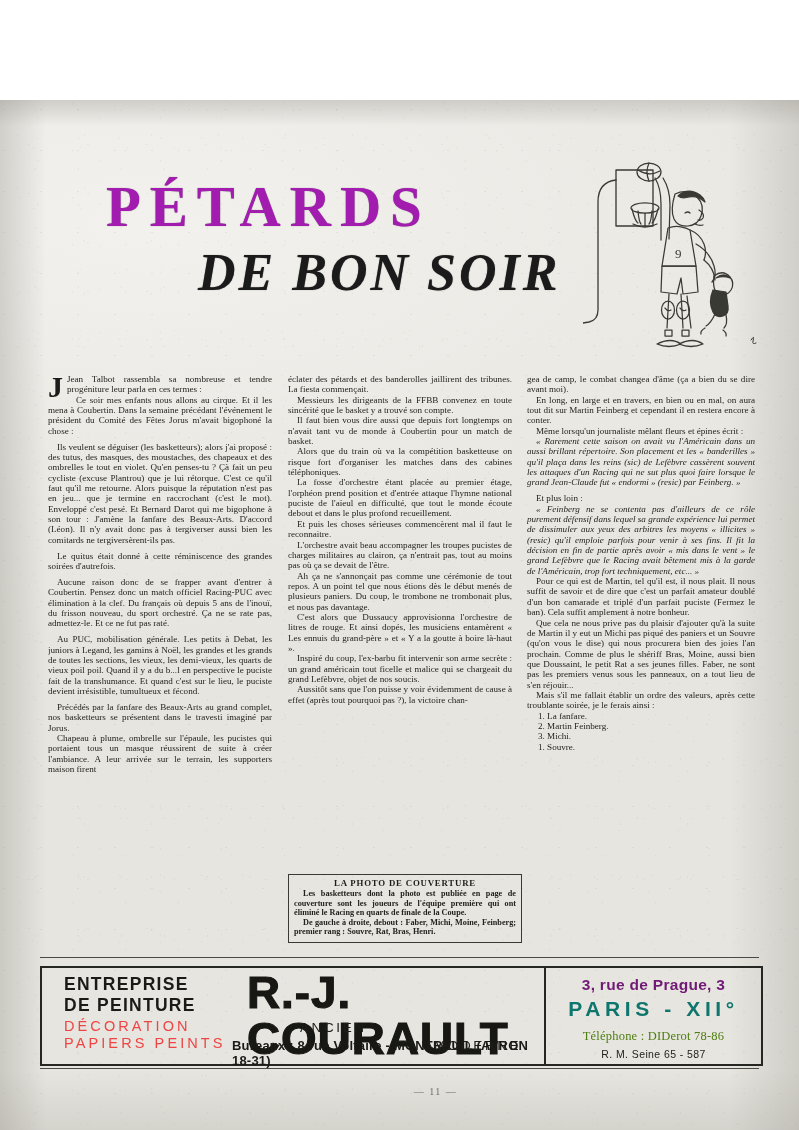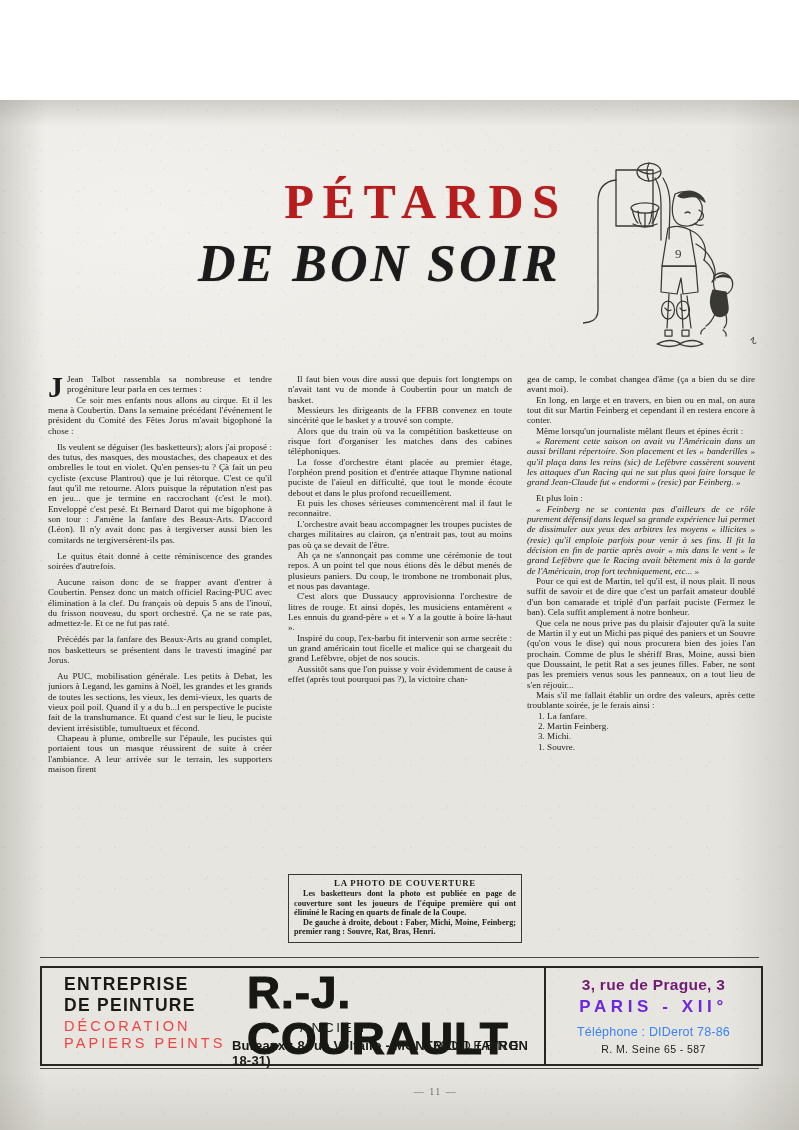--- a/index.html
+++ b/index.html
@@ -37,24 +37,23 @@
     background:linear-gradient(270deg,rgba(140,137,130,.26),rgba(140,137,130,0));}
   .shade-t{position:absolute;left:0;top:100px;width:799px;height:26px;
     background:linear-gradient(180deg,rgba(150,147,140,.35),rgba(150,147,140,0));}
   .shade-b{position:absolute;left:0;bottom:0;width:799px;height:60px;
     background:linear-gradient(0deg,rgba(150,147,140,.22),rgba(150,147,140,0));}
 
   
   .masthead{position:absolute;left:48px;top:178px;width:520px;height:140px;}
   .title1{
     font-family:"Liberation Serif",serif;font-weight:bold;
-    font-size:48px;letter-spacing:9px;color:#b91c1c;
+    font-size:57px;letter-spacing:9px;color:#a21caf;
     margin:0;padding-left:58px;line-height:1;
     text-shadow:0 0 1px rgba(40,40,40,.55);
-    text-align:right;
   }
   .title2{
     font-family:"Liberation Serif",serif;font-weight:bold;font-style:italic;
     font-size:52px;letter-spacing:3px;color:#1b1b1b;
     margin:12px 0 0 0;padding-left:150px;line-height:1;
     text-shadow:0 0 1px rgba(40,40,40,.55);
   }
   
   .cartoon{position:absolute;left:583px;top:158px;width:195px;height:205px;}
   .cartoon svg{display:block;width:100%;height:100%;}
@@ -138,25 +137,25 @@
     position:absolute;left:190px;top:70px;
     font-family:"Liberation Sans",sans-serif;font-weight:bold;
     font-size:13px;letter-spacing:.2px;color:#1a1a17;
   }
   .ad-addr1{
     font-family:"Liberation Sans",sans-serif;font-weight:bold;
     font-size:15.5px;color:#701a75;margin:2px 0 0 0;letter-spacing:.3px;
   }
   .ad-addr2{
     font-family:"Liberation Sans",sans-serif;font-weight:bold;
-    font-size:17px;color:#6d28d9;margin:3px 0 0 0;letter-spacing:4.6px;
+    font-size:21px;color:#0f766e;margin:3px 0 0 0;letter-spacing:4.6px;
   }
   .ad-tel{
-    font-family:Liberation Sans, sans-serif;
-    font-size:12.5px;color:#3b82f6;margin:8px 0 0 0;letter-spacing:.2px;
+    font-family:Liberation Serif, serif;
+    font-size:12.5px;color:#4d7c0f;margin:8px 0 0 0;letter-spacing:.2px;
   }
   .ad-rm{
     font-family:"Liberation Sans",sans-serif;
     font-size:10.5px;color:#23231f;margin:4px 0 0 0;letter-spacing:.4px;
   }
   .folio{
     position:absolute;left:0;top:1086px;width:799px;text-align:center;
     font-size:10px;color:#6f6f68;letter-spacing:1.5px;margin-left:36px;
   }
 </style>
@@ -232,28 +231,29 @@
     </svg>
   </div>
 
   <div class="cols">
     <div class="col c1">
       <p class="noind"><span class="dropcap">J</span><span>Jean Talbot rassembla sa nombreuse et tendre progéniture leur parla en ces termes :</span></p>
       <p>Ce soir mes enfants nous allons au cirque. Et il les mena à Coubertin. Dans la semaine précédant l'événement le président du Comité des Fêtes Jorus m'avait bigophoné la chose :</p>
       <p class="sp">Ils veulent se déguiser (les basketteurs); alors j'ai proposé : des tutus, des masques, des moustaches, des chapeaux et des ombrelles le tout en violet. Qu'en penses-tu ? Çà fait un peu cycliste (excuse Plantrou) que je lui rétorque. C'est ce qu'il faut qu'il me retourne. Alors puisque la réputation n'est pas en jeu... que je termine en raccrochant (c'est le mot). Enveloppé c'est pesé. Et Bernard Darot qui me bigophone à son tour : J'amène la fanfare des Beaux-Arts. D'accord (Léon). Il n'y avait donc pas à tergiverser aussi bien les comitards ne tergiversèrent-ils pas.</p>
       <p class="sp">Le quitus était donné à cette réminiscence des grandes soirées d'autrefois.</p>
       <p class="sp">Aucune raison donc de se frapper avant d'entrer à Coubertin. Pensez donc un match officiel Racing-PUC avec élimination à la clef. Du français où depuis 5 ans de l'inouï, du frisson nouveau, du sport orchestré. Ça ne se rate pas, admettez-le. Et ce ne fut pas raté.</p>
+      <p class="sp">Au PUC, mobilisation générale. Les petits à Debat, les juniors à Legand, les gamins à Noël, les grandes et les grands de toutes les sections, les vieux, les demi-vieux, les quarts de vieux poil poil. Quand il y a du b...l en perspective le puciste fait de la transhumance. Et quand c'est sur le lieu, le puciste devient irrésistible, tumultueux et fécond.</p>
       <p class="sp">Précédés par la fanfare des Beaux-Arts au grand complet, nos basketteurs se présentent dans le travesti imaginé par Jorus.</p>
-      <p class="sp">Au PUC, mobilisation générale. Les petits à Debat, les juniors à Legand, les gamins à Noël, les grandes et les grands de toutes les sections, les vieux, les demi-vieux, les quarts de vieux poil poil. Quand il y a du b...l en perspective le puciste fait de la transhumance. Et quand c'est sur le lieu, le puciste devient irrésistible, tumultueux et fécond.</p>
       <p>Chapeau à plume, ombrelle sur l'épaule, les pucistes qui portaient tous un masque réussirent de suite à créer l'ambiance. A leur arrivée sur le terrain, les supporters maison firent</p>
     </div>
 
     <div class="col c2">
+      <p class="noind">éclater des pétards et des banderolles jaillirent des tribunes. La fiesta commençait.</p>
+      <p>Messieurs les dirigeants de la FFBB convenez en toute sincérité que le basket y a trouvé son compte.</p>
       <p>Il faut bien vous dire aussi que depuis fort longtemps on n'avait tant vu de monde à Coubertin pour un match de basket.</p>
-      <p>Messieurs les dirigeants de la FFBB convenez en toute sincérité que le basket y a trouvé son compte.</p>
       <p>Alors que du train où va la compétition basketteuse on risque fort d'organiser les matches dans des cabines téléphoniques.</p>
       <p>La fosse d'orchestre étant placée au premier étage, l'orphéon prend position et d'entrée attaque l'hymne national puciste de l'aïeul en difficulté, que tout le monde écoute debout et dans le plus profond recueillement.</p>
       <p>Et puis les choses sérieuses commencèrent mal il faut le reconnaitre.</p>
       <p>L'orchestre avait beau accompagner les troupes pucistes de charges militaires au clairon, ça n'entrait pas, tout au moins pas où ça se devait de l'être.</p>
       <p>Ah ça ne s'annonçait pas comme une cérémonie de tout repos. A un point tel que nous étions dès le début menés de plusieurs paniers. Du coup, le trombone ne trombonait plus, et nous pas davantage.</p>
       <p>C'est alors que Dussaucy approvisionna l'orchestre de litres de rouge. Et ainsi dopés, les musiciens entamèrent « Les ennuis du grand-père » et « Y a la goutte à boire là-haut ».</p>
       <p>Inspiré du coup, l'ex-barbu fit intervenir son arme secrète : un grand américain tout ficelle et malice qui se chargeait du grand Lefèbvre, objet de nos soucis.</p>
       <p>Aussitôt sans que l'on puisse y voir évidemment de cause à effet (après tout pourquoi pas ?), la victoire chan-</p>
     </div>
 

